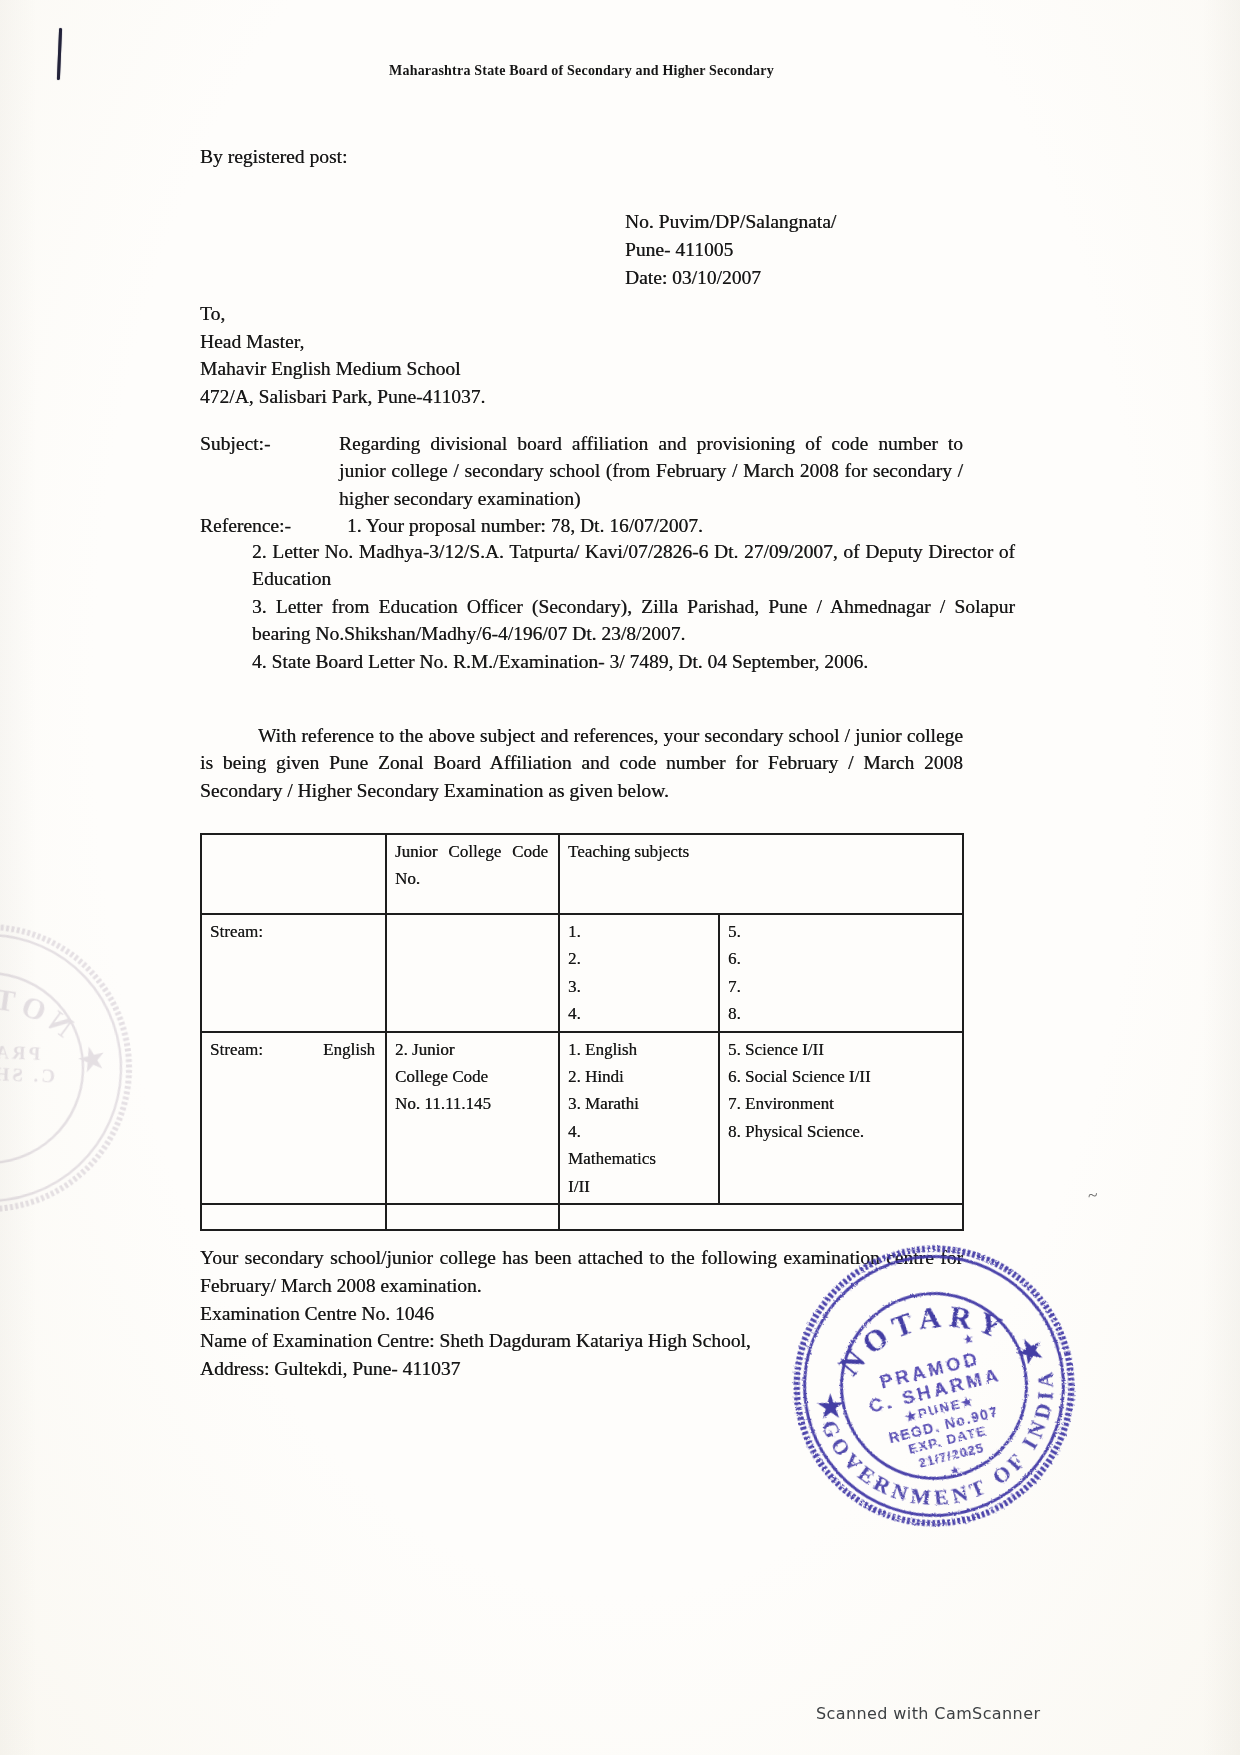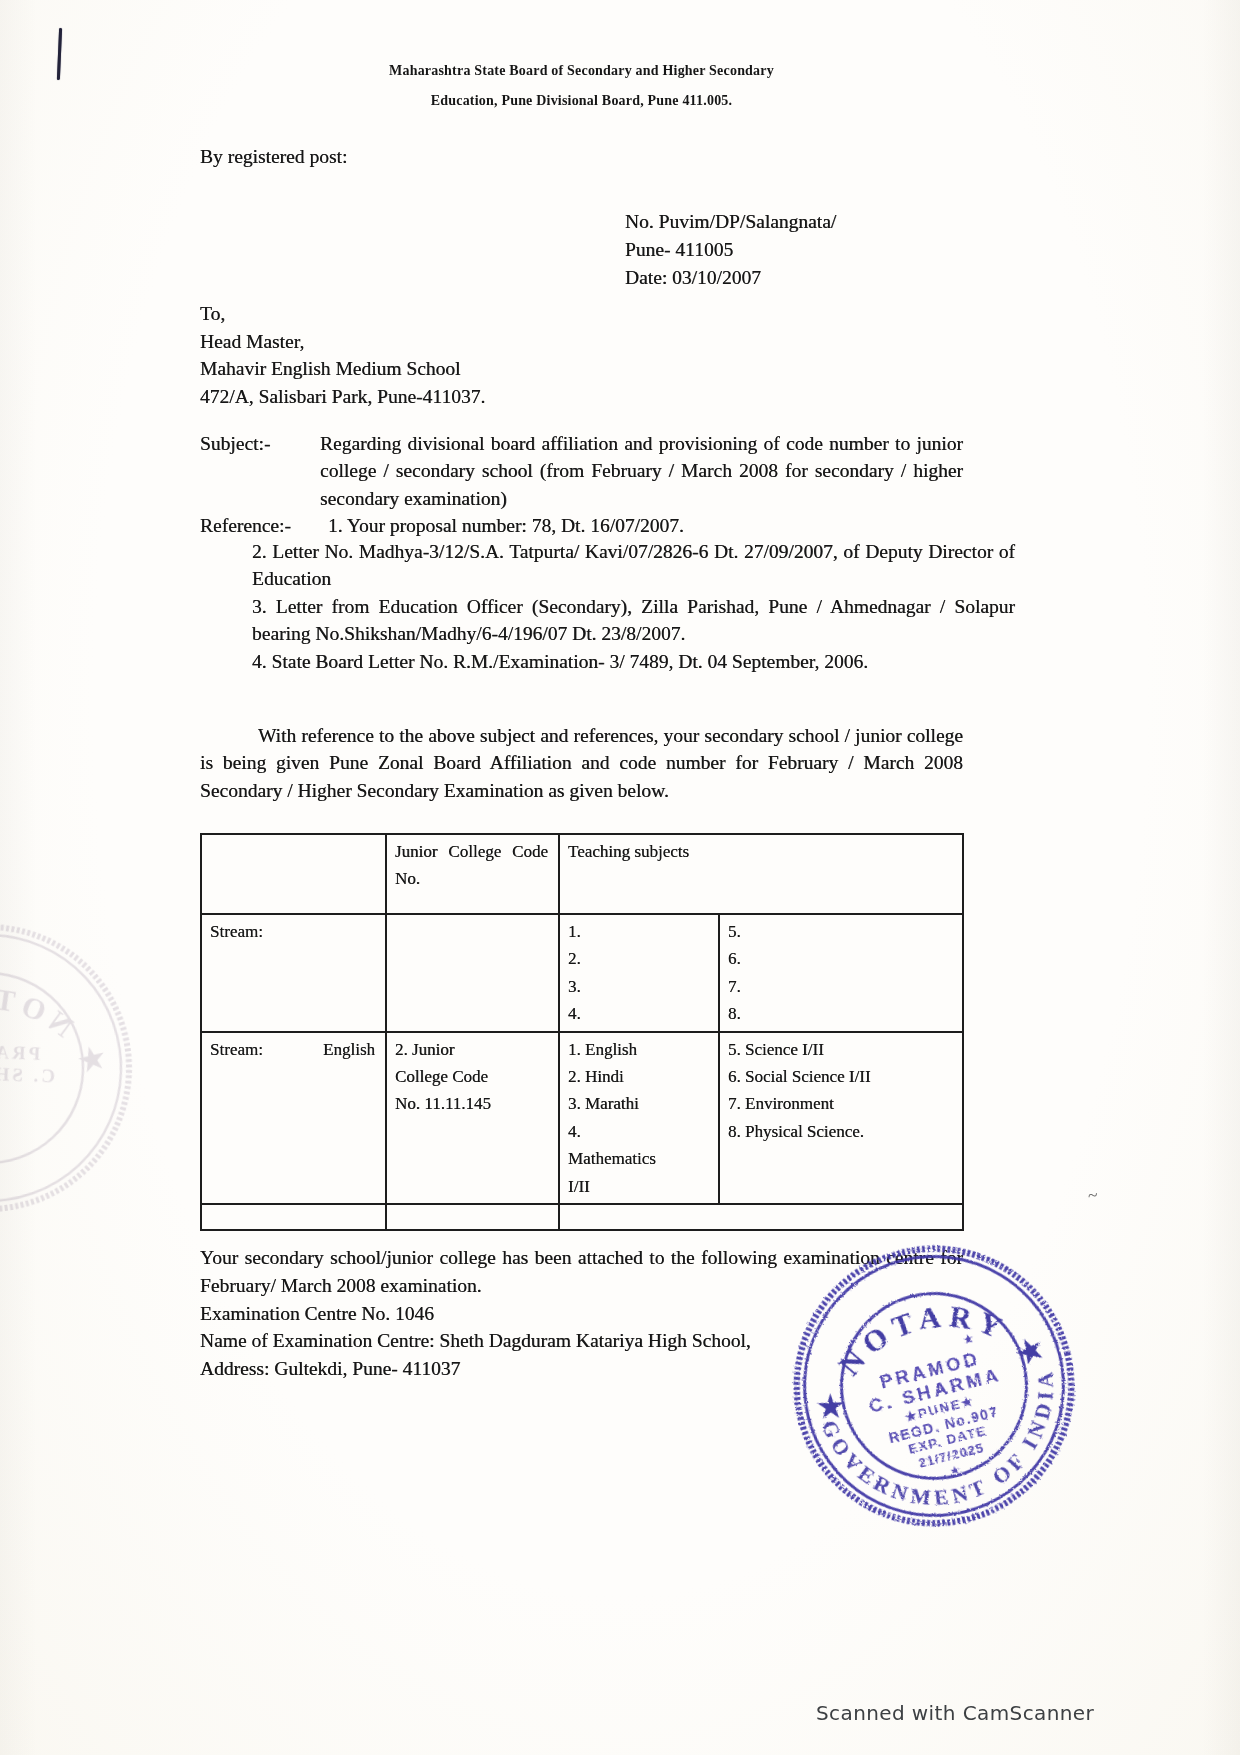--- a/index.html
+++ b/index.html
@@ -15,21 +15,21 @@
     color:#161616;
     font-size:19.5px;
     line-height:27.4px;
   }
   .ink { text-shadow:0.35px 0 0.2px rgba(25,25,25,0.75); }
   .content { position:absolute; left:200px; top:0; width:763px; }
   .abs { position:absolute; }
 
   .title { text-align:center; font-weight:bold; font-size:14px; line-height:30px; letter-spacing:0.2px; }
 
-  .label-row { display:flex; }
+  .label-row { display:flex;gap:19px; }
   .label-col { width:120px; flex:none; }
   .flex-text { flex:1; text-align:justify; }
 
   .ref-items { margin-left:52px; }
   .ref-items > div { text-align:justify; }
 
   .para-justify { text-align:justify; }
   .indent { text-indent:58px; }
 
   table.codes {
@@ -58,21 +58,21 @@
   .stamp-main { position:absolute; left:788px; top:1240px; width:292px; height:292px; opacity:0.92; }
   .stamp-ghost {
     position:absolute; left:-162px; top:918px; width:300px; height:300px;
     opacity:0.22; transform:scaleX(-1) rotate(8deg);
     filter:blur(0.6px);
   }
 
   .footer-scan {
     position:absolute; left:816px; top:1700px;
     font-family:"DejaVu Sans", sans-serif;
-    font-size:20px; color:#3d4043; letter-spacing:0.4px;
+    font-size:16px; color:#3d4043; letter-spacing:0.4px;
   }
 
   .squiggle { position:absolute; left:1088px; top:1182px; color:#6a6a6a; font-size:18px; transform:rotate(-8deg); }
 </style>
 </head>
 <body>
 
 <div class="page">
 
   <div class="penstroke"></div>
@@ -90,21 +90,20 @@
       </text>
       <text x="150" y="140" text-anchor="middle" font-size="19" font-weight="bold" fill="#8f7d96" stroke="none" letter-spacing="3">PRAMOD</text>
       <text x="150" y="162" text-anchor="middle" font-size="19" font-weight="bold" fill="#8f7d96" stroke="none" letter-spacing="3">C. SHARMA</text>
     </g>
   </svg>
 
   <div class="content">
 
     <div class="abs title" style="top:56px; left:0; width:763px;">
       <div>Maharashtra State Board of Secondary and Higher Secondary</div>
-      <div>Education, Pune Divisional Board, Pune 411.005.</div>
     </div>
 
     <div class="abs ink" style="top:143px; left:0;">By registered post:</div>
 
     <div class="abs ink" style="top:208px; left:425px; line-height:28px;">
       <div>No. Puvim/DP/Salangnata/</div>
       <div>Pune- 411005</div>
       <div>Date: 03/10/2007</div>
     </div>
 

